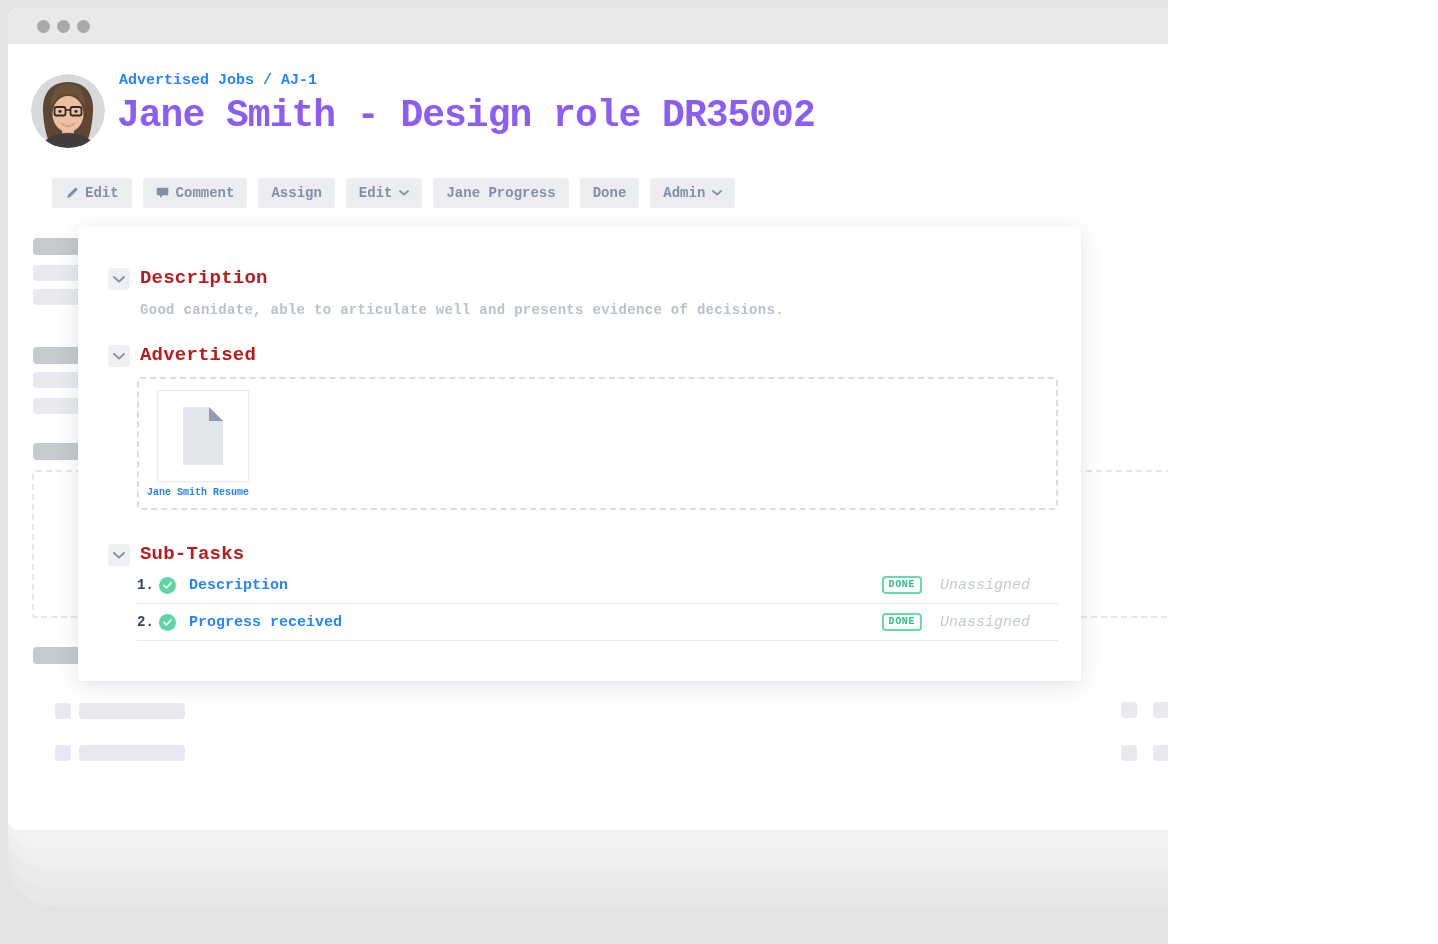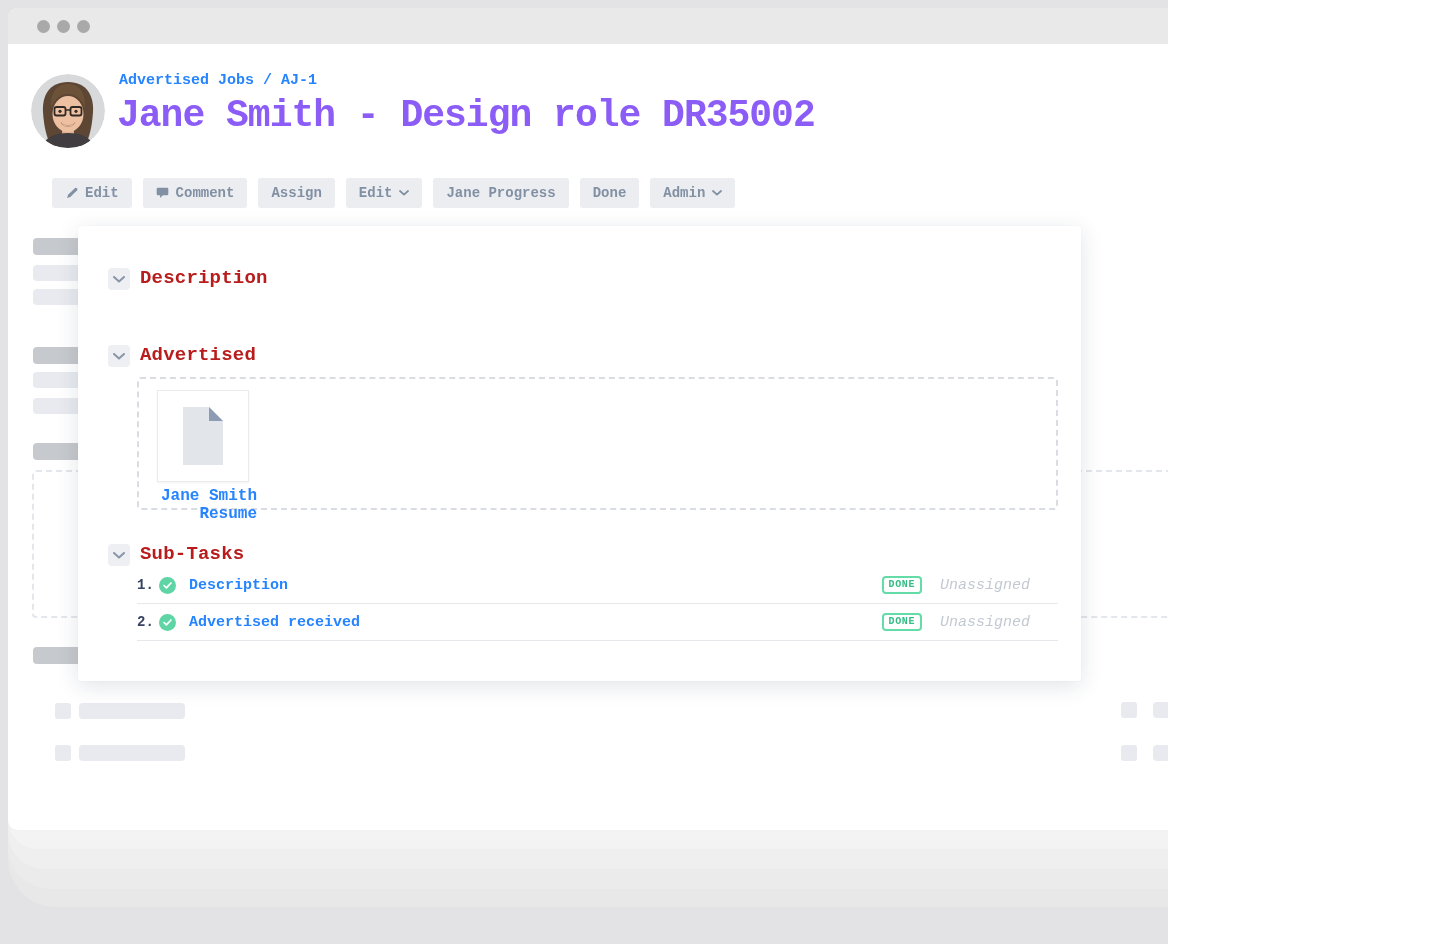--- a/index.html
+++ b/index.html
@@ -40,22 +40,22 @@
   .chev-btn{position:absolute;width:22px;height:22px;background:#edeff3;border:none;border-radius:4px;
             display:flex;align-items:center;justify-content:center;cursor:pointer;padding:0;}
   .sec-h{position:absolute;font-size:19px;font-weight:bold;color:#b91c1c;letter-spacing:.2px;}
   .desc-text{position:absolute;left:62px;top:76px;font-size:14px;font-weight:bold;
              color:#b9c1cd;letter-spacing:.3px;}
   .attach-zone{position:absolute;left:59px;top:151px;width:921px;height:133px;
                border:2px dashed #d9dde3;border-radius:3px;box-sizing:border-box;}
   .thumb{position:absolute;left:79px;top:164px;width:90px;height:90px;background:#fff;
          border:1px solid #e9ebef;box-shadow:0 1px 2px rgba(0,0,0,.05);display:flex;
          align-items:center;justify-content:center;cursor:pointer;}
-  .file-name{position:absolute;left:79px;top:261px;width:110px;text-align:right;left:69px;
-             font-size:16px;font-weight:bold;color:#2684FF;cursor:pointer;}
+  .file-name{position:absolute;left:79px;top:261px;width:110px;text-align:left;left:69px;
+             font-size:10px;font-weight:bold;color:#2684FF;cursor:pointer;}
   .rows{position:absolute;left:59px;top:341px;width:921px;}
   .srow{height:36px;display:flex;align-items:center;border-bottom:1px solid #e6e8ec;}
   .snum{width:20px;font-size:14px;font-weight:bold;color:#36425f;}
   .scheck{width:17px;height:17px;border-radius:50%;background:#5fd5a5;display:flex;
           align-items:center;justify-content:center;margin:0 13px 0 2px;flex:none;}
   .slabel{font-size:15px;font-weight:bold;color:#2684FF;cursor:pointer;}
   .sright{margin-left:auto;display:flex;align-items:center;gap:18px;padding-right:28px;}
   .badge{border:2px solid #63dca8;color:#35bd85;border-radius:4px;font-size:10px;font-weight:bold;
          letter-spacing:.6px;padding:1px 5px;line-height:12px;}
   .unassigned{font-style:italic;color:#c3c9d2;font-size:15px;min-width:88px;}
@@ -152,20 +152,21 @@
     <div class="sk dark" style="left:25px;top:639px;width:148px;height:17px"></div>
     <div class="bigdash"></div>
 
     <div class="card">
       <button class="chev-btn" style="left:30px;top:42px">
         <svg width="12" height="7" viewBox="0 0 12 7" fill="none">
             <polyline points="1,1 6,5.6 11,1" stroke="#8a95a8" stroke-width="2" stroke-linecap="round" stroke-linejoin="round"></polyline>
           </svg>
       </button>
       <div class="sec-h" style="left:62px;top:41px">Description</div>
+      <div class="desc-text">Good canidate, able to articulate well and presents evidence of decisions.</div>
 
       <button class="chev-btn" style="left:30px;top:119px">
         <svg width="12" height="7" viewBox="0 0 12 7" fill="none">
             <polyline points="1,1 6,5.6 11,1" stroke="#8a95a8" stroke-width="2" stroke-linecap="round" stroke-linejoin="round"></polyline>
           </svg>
       </button>
       <div class="sec-h" style="left:62px;top:118px">Advertised</div>
       <div class="attach-zone"></div>
       <div class="thumb">
         <svg width="48" height="60" viewBox="0 0 48 60">
@@ -196,21 +197,21 @@
             <span class="unassigned">Unassigned</span>
           </span>
         </div>
         <div class="srow">
           <span class="snum">2.</span>
           <span class="scheck">
             <svg width="9" height="7" viewBox="0 0 9 7" fill="none">
                 <polyline points="1,3.5 3.4,5.8 8,1" stroke="#fff" stroke-width="1.7" stroke-linecap="round" stroke-linejoin="round"></polyline>
               </svg>
           </span>
-          <a class="slabel">Advertised received</a>
+          <a class="slabel">Progress received</a>
           <span class="sright">
             <span class="badge">DONE</span>
             <span class="unassigned">Unassigned</span>
           </span>
         </div>
       </div>
     </div>
 
     <button class="plus">+</button>
     <span class="dots3">

